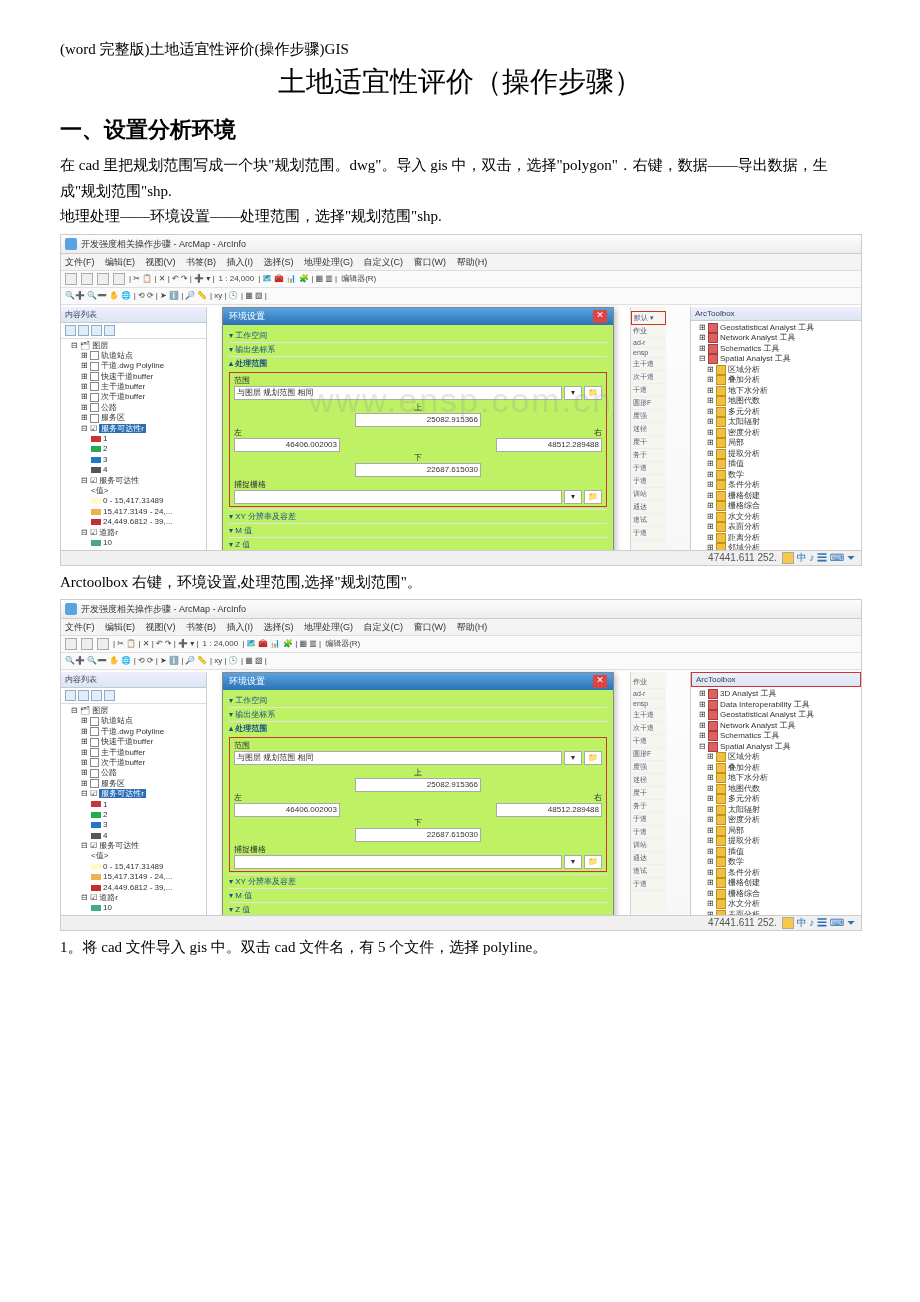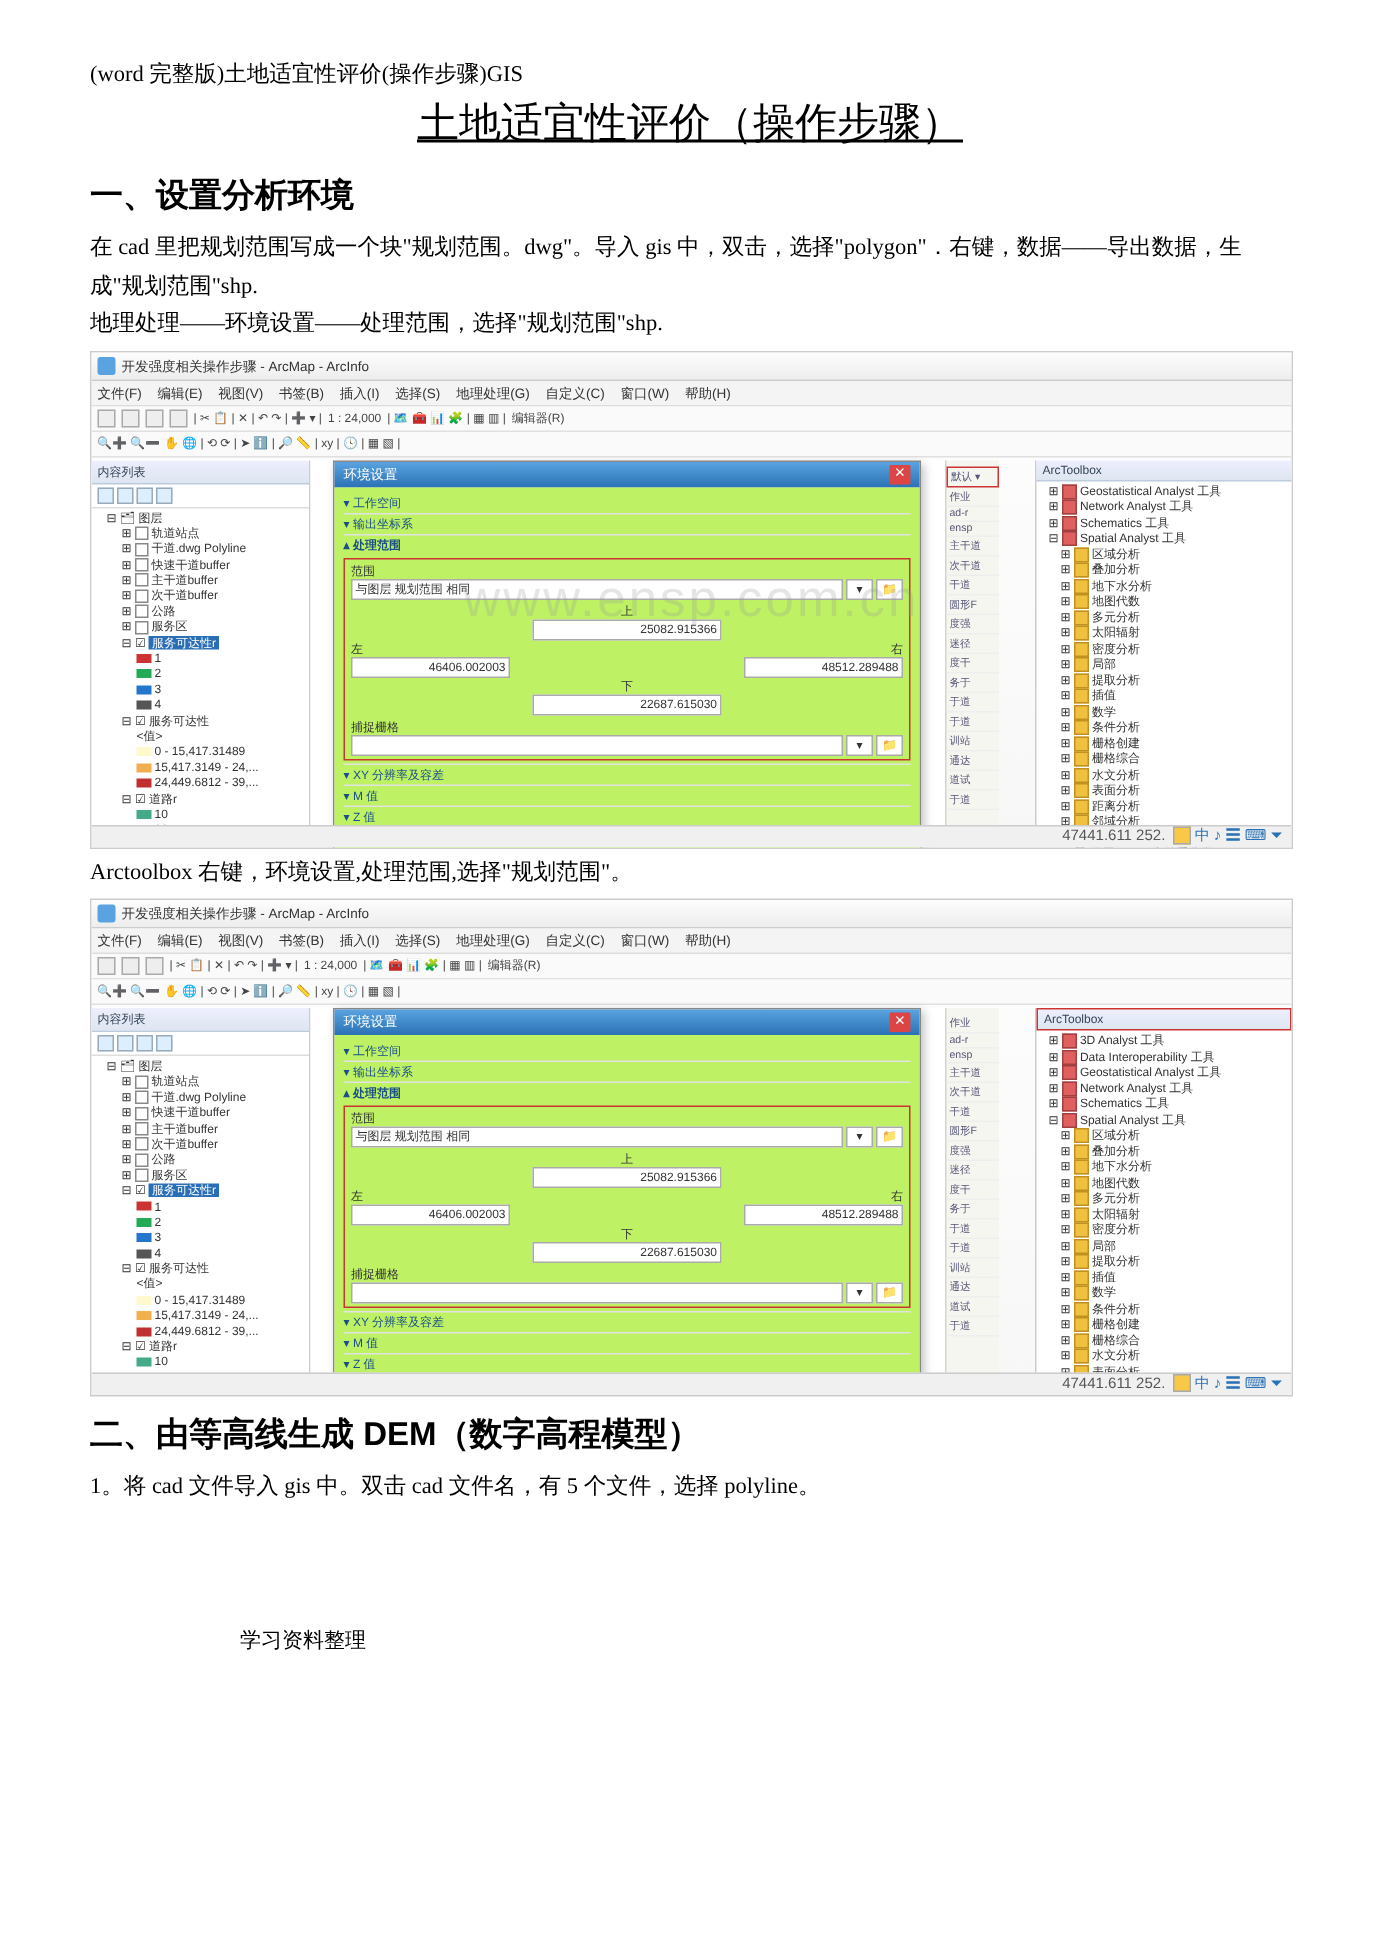--- a/index.html
+++ b/index.html
@@ -18,21 +18,20 @@
     font-size: 15px;
     font-family: "Times New Roman", "SimSun", serif;
     margin-bottom: 4px;
   }
   .main-title {
     text-align: center;
     font-size: 28px;
     margin: 0 0 14px 0;
     font-weight: normal;
     font-family: "SimSun", serif;
-    text-decoration: underline;
   }
   .intro {
     font-size: 15px;
     line-height: 1.7;
     text-indent: 2em;
     margin: 0 0 6px 0;
     font-family: "SimSun", serif;
   }
   .section-h {
     font-size: 22px;
@@ -570,17 +569,15 @@
       </div>
     </div>
 
     <div class="status-bar">
       <span>47441.611  252.</span>
       <span class="tray" style="background:#f9c846;"></span>
       <span style="color:#2a72b5;">中 ♪ ☰ ⌨ ⏷</span>
     </div>
   </div>
 
-  <div class="section-h">二、由等高线生成 DEM（数字高程模型）</div>
   <p class="body-text">1。将 cad 文件导入 gis 中。双击 cad 文件名，有 5 个文件，选择 polyline。</p>
 
-  <div class="footer">学习资料整理</div>
 </div>
 
 </body></html>

